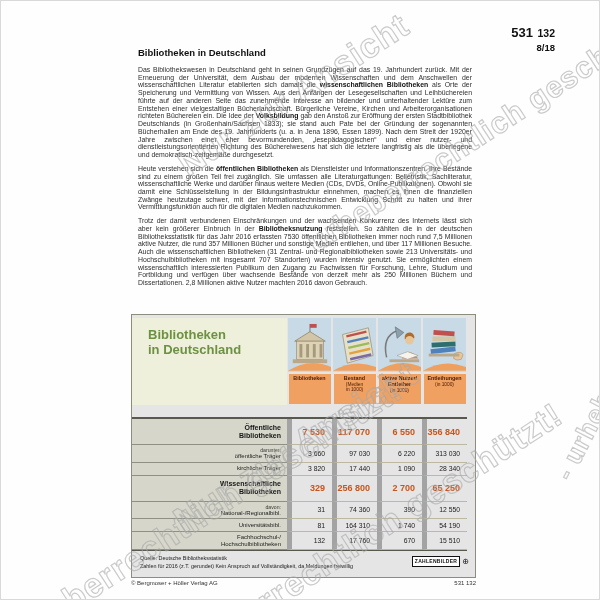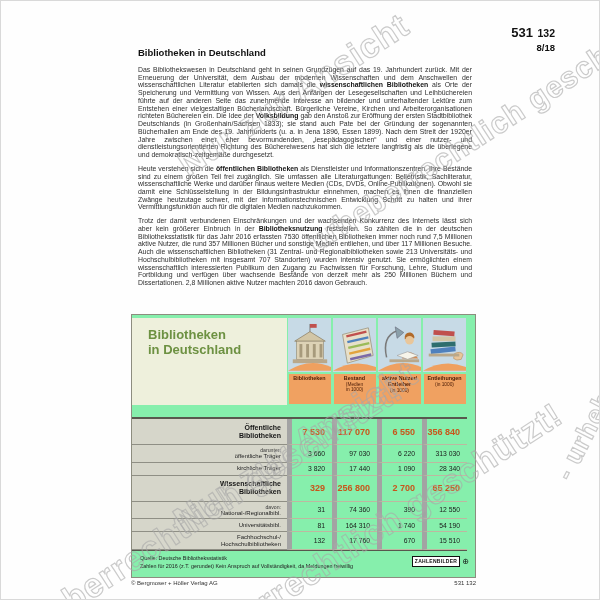--- a/index.html
+++ b/index.html
@@ -12,21 +12,21 @@
   .doc-id .small{font-size:10.5px;font-weight:bold;}
   .doc-id .pageno{font-size:9.5px;font-weight:bold;margin-top:1px;}
   .doc-title{position:absolute;top:46px;left:137px;font-size:9.5px;font-weight:bold;color:#111;}
 
   
   .bodytext{position:absolute;top:65px;left:137px;width:334px;color:#2e2e2e;}
   .bodytext p{margin:0 0 6px 0;font-size:6.9px;line-height:1.12;text-align:justify;}
   .bodytext b{color:#111;}
 
   
-  .ig{position:absolute;left:130px;top:313px;width:345px;height:264px;background:#86efac;border:1px solid #8d8d7f;box-sizing:border-box;}
+  .ig{position:absolute;left:130px;top:313px;width:345px;height:264px;background:#e5e5e5;border:1px solid #8d8d7f;box-sizing:border-box;}
   .ig-header{display:flex;padding-top:3px;height:90px;box-sizing:border-box;}
   .ig-title-area{width:155px;flex:none;background:#eef0dc;padding:9px 0 0 16px;box-sizing:border-box;}
   .ig-title{font-size:13px;line-height:1.18;font-weight:bold;color:#6d9142;white-space:pre-line;}
   .ig-col{width:45px;flex:none;display:flex;flex-direction:column;}
   .panel{height:54px;background:#c7dae6;margin:0 1px 2px 1px;position:relative;overflow:hidden;}
   .panel svg{display:block;width:100%;height:100%;}
   .col-head{background:#f0a161;margin:0 1.5px;height:30px;padding:2px 2px;box-sizing:border-box;text-align:center;}
   .col-head .main{font-size:5.4px;font-weight:bold;color:#4a1a05;line-height:1.1;white-space:pre-line;}
   .col-head .sub{font-size:4.8px;color:#4a1a05;line-height:1.1;white-space:pre-line;}
   .ig-gap{height:12px;}

